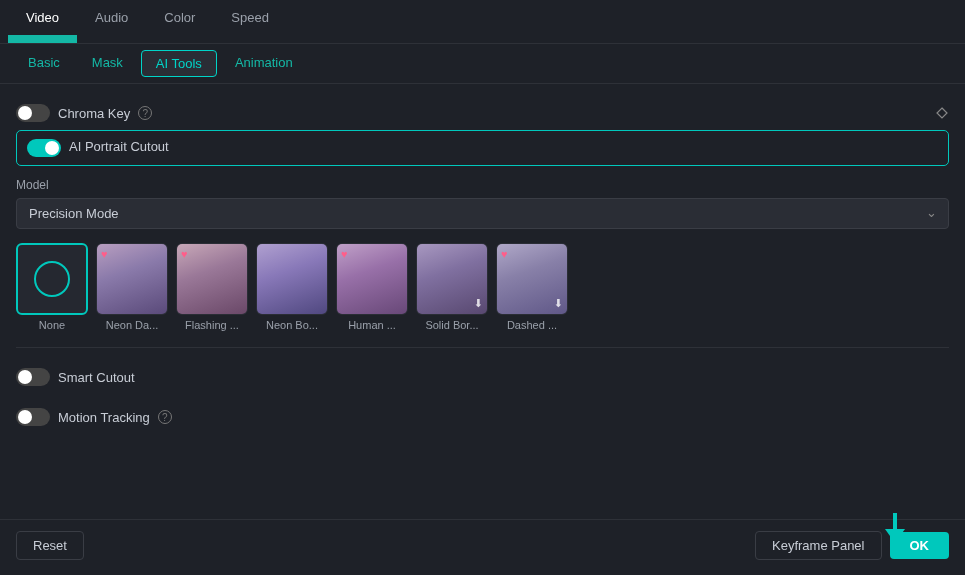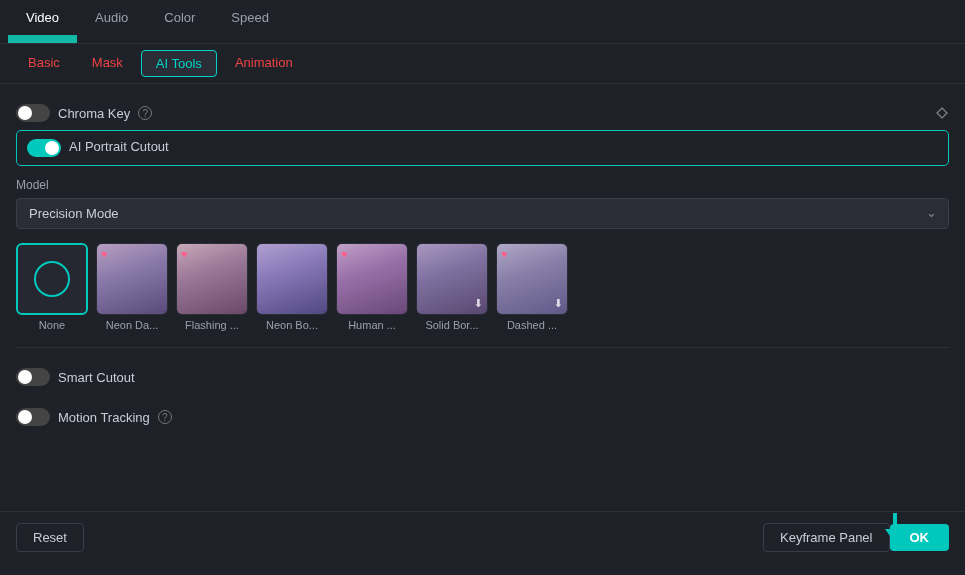--- a/index.html
+++ b/index.html
@@ -36,21 +36,21 @@
     .sub-tabs {
       display: flex;
       background: #1e2128;
       padding: 6px 14px;
       gap: 4px;
       border-bottom: 1px solid #2e3138;
     }
     .sub-tab {
       padding: 5px 14px;
       cursor: pointer;
-      color: #ef4444;
+      color: #14b8a6;
       border-radius: 4px;
       font-size: 13px;
     }
     .sub-tab.active {
       background: #2a2d35;
       color: #00d4c8;
       border: 1px solid #00d4c8;
     }
 
     
@@ -275,21 +275,21 @@
     
     .feature-rows {
       display: flex;
       flex-direction: column;
       gap: 6px;
     }
 
     
     .bottom-bar {
       position: absolute;
-      bottom: 12px;
+      bottom: 4px;
       left: 0;
       right: 0;
       height: 52px;
       background: #1e2128;
       border-top: 1px solid #2e3138;
       display: flex;
       align-items: center;
       padding: 0 16px;
       justify-content: space-between;
     }
@@ -297,21 +297,21 @@
       background: transparent;
       border: 1px solid #3a3d45;
       color: #c8cdd6;
       padding: 6px 16px;
       border-radius: 4px;
       cursor: pointer;
       font-size: 13px;
     }
     .right-btns {
       display: flex;
-      gap: 0;
+      gap: 8px;
       align-items: center;
     }
     .keyframe-btn {
       background: transparent;
       border: 1px solid #3a3d45;
       color: #c8cdd6;
       padding: 6px 16px;
       border-radius: 4px;
       cursor: pointer;
       font-size: 13px;

